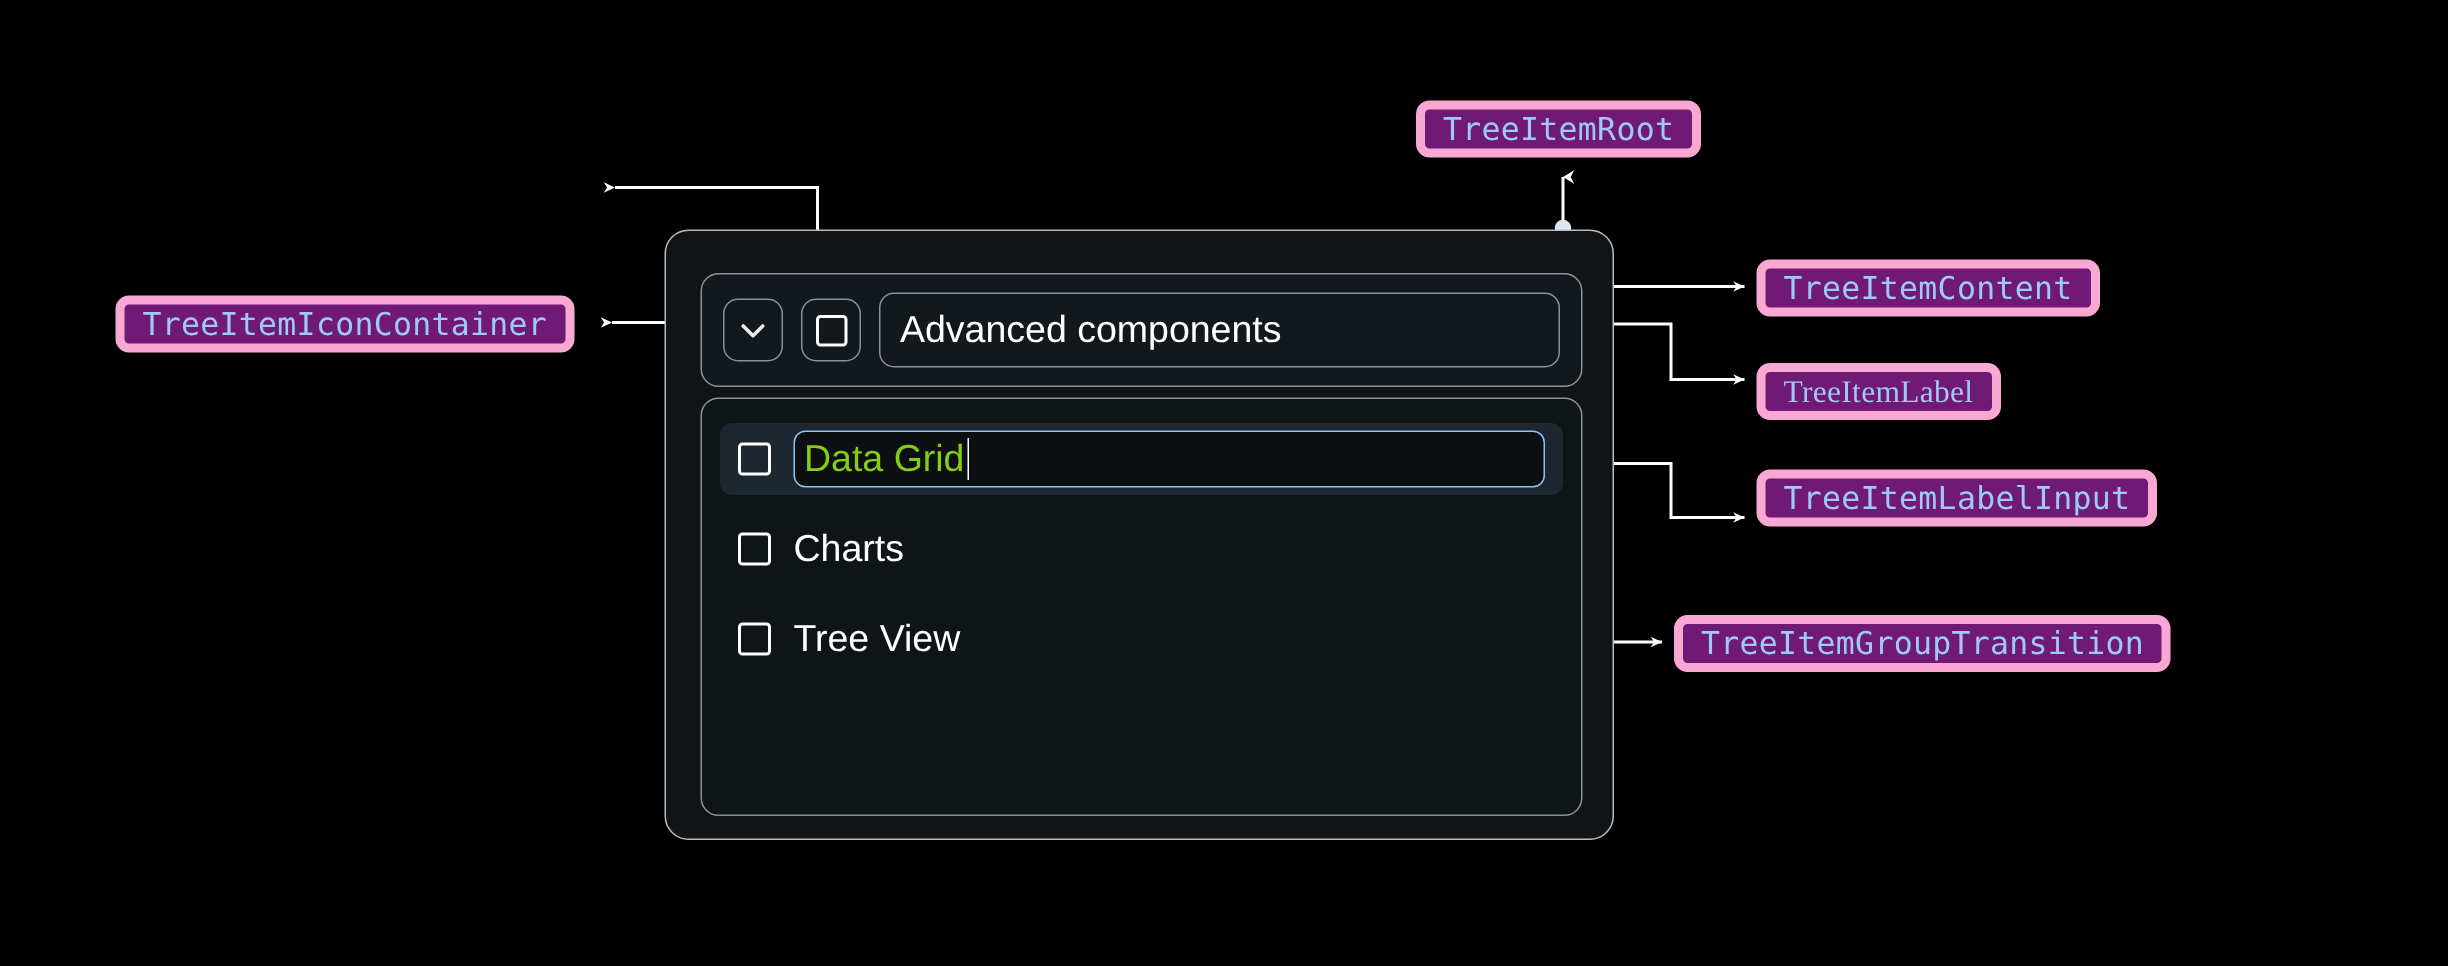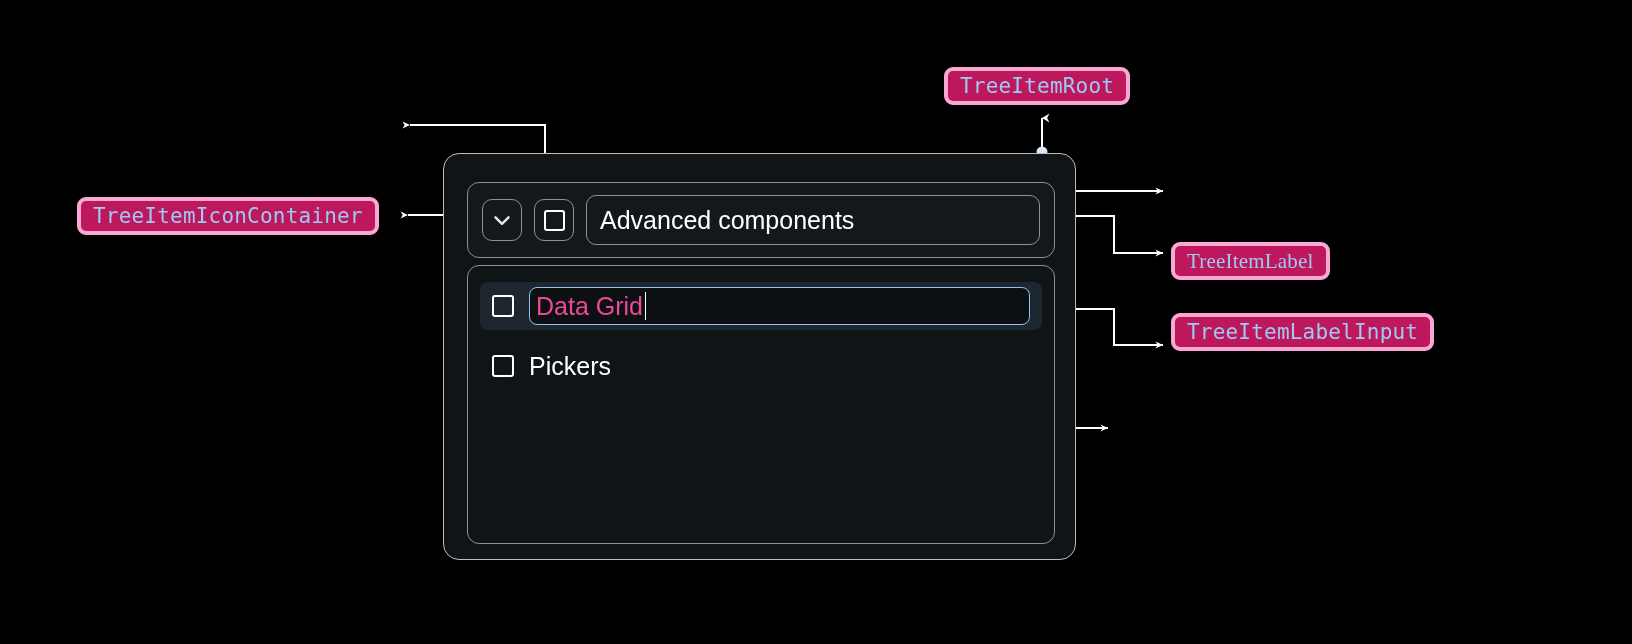--- a/index.html
+++ b/index.html
@@ -28,22 +28,22 @@
     left: 0; top: 0;
     width: 1632px;
     height: 644px;
     pointer-events: none;
   }
 
   
   .chip {
     position: absolute;
     box-sizing: border-box;
-    background: #be185d;
-    border: 4px solid #f9a8d4;
+    background: #701a75;
+    border: 6px solid #f9a8d4;
     border-radius: 9px;
     color: #9ec9f5;
     font-family: "DejaVu Sans Mono", "Liberation Mono", monospace;
     font-size: 21px;
     letter-spacing: 0.2px;
     line-height: 1;
     display: flex;
     align-items: center;
     justify-content: center;
     padding: 0 12px;
@@ -168,21 +168,21 @@
     font-size: 25px;
     white-space: nowrap;
   }
   .label-input {
     flex: 1 1 auto;
     height: 38px;
     box-sizing: border-box;
     background: #0c1013;
     border: 1.6px solid #8ec2f0;
     border-radius: 8px;
-    color: #ec4899;
+    color: #84cc16;
     font-size: 25px;
     font-family: "Liberation Sans", sans-serif;
     display: flex;
     align-items: center;
     padding: 0 6px;
     white-space: nowrap;
     position: relative;
   }
   .caret {
     display: inline-block;
@@ -233,25 +233,27 @@
       <path d="M1053,428 L1108,428" marker-end="url(#arrR)"></path>
       <circle cx="1053" cy="428" r="5.5" fill="#dbe7f5" stroke="none"></circle>
     </g>
   </svg>
 
 
   <div class="chip" style="left:77px; top:197px;">TreeItemIconContainer</div>
 
   <div class="chip" style="left:944px; top:67px;">TreeItemRoot</div>
 
+  <div class="chip" style="left:1171px; top:173px;">TreeItemContent</div>
 
   <div class="chip" style="left:1171px; top:242px;font-family:Liberation Serif, serif;">TreeItemLabel</div>
 
   <div class="chip" style="left:1171px; top:313px;">TreeItemLabelInput</div>
 
+  <div class="chip" style="left:1116px; top:410px;">TreeItemGroupTransition</div>
 
   <div class="tree-root">
 
     <div class="tree-content">
 
       <div class="icon-container">
         <span>
           <svg width="26" height="26" viewBox="0 0 24 24" fill="none" stroke="#e8eaed" stroke-width="2.2" stroke-linecap="round" stroke-linejoin="round">
             <polyline points="6,9.5 12,15.5 18,9.5"></polyline>
           </svg>
@@ -270,21 +272,25 @@
       <div class="tree-item selected">
         <span class="cbx-plain"></span>
         <span class="label-input">
             <span>Data Grid</span>
             <span class="caret"></span>
           </span>
       </div>
 
       <div class="tree-item">
         <span class="cbx-plain"></span>
-        <span class="item-text">Pickers</span>
-      </div>
-
-
+        <span class="item-text">Charts</span>
+      </div>
+
+
+      <div class="tree-item">
+        <span class="cbx-plain"></span>
+        <span class="item-text">Tree View</span>
+      </div>
 
     </div>
   </div>
 
 </div>
 
 </body></html>

